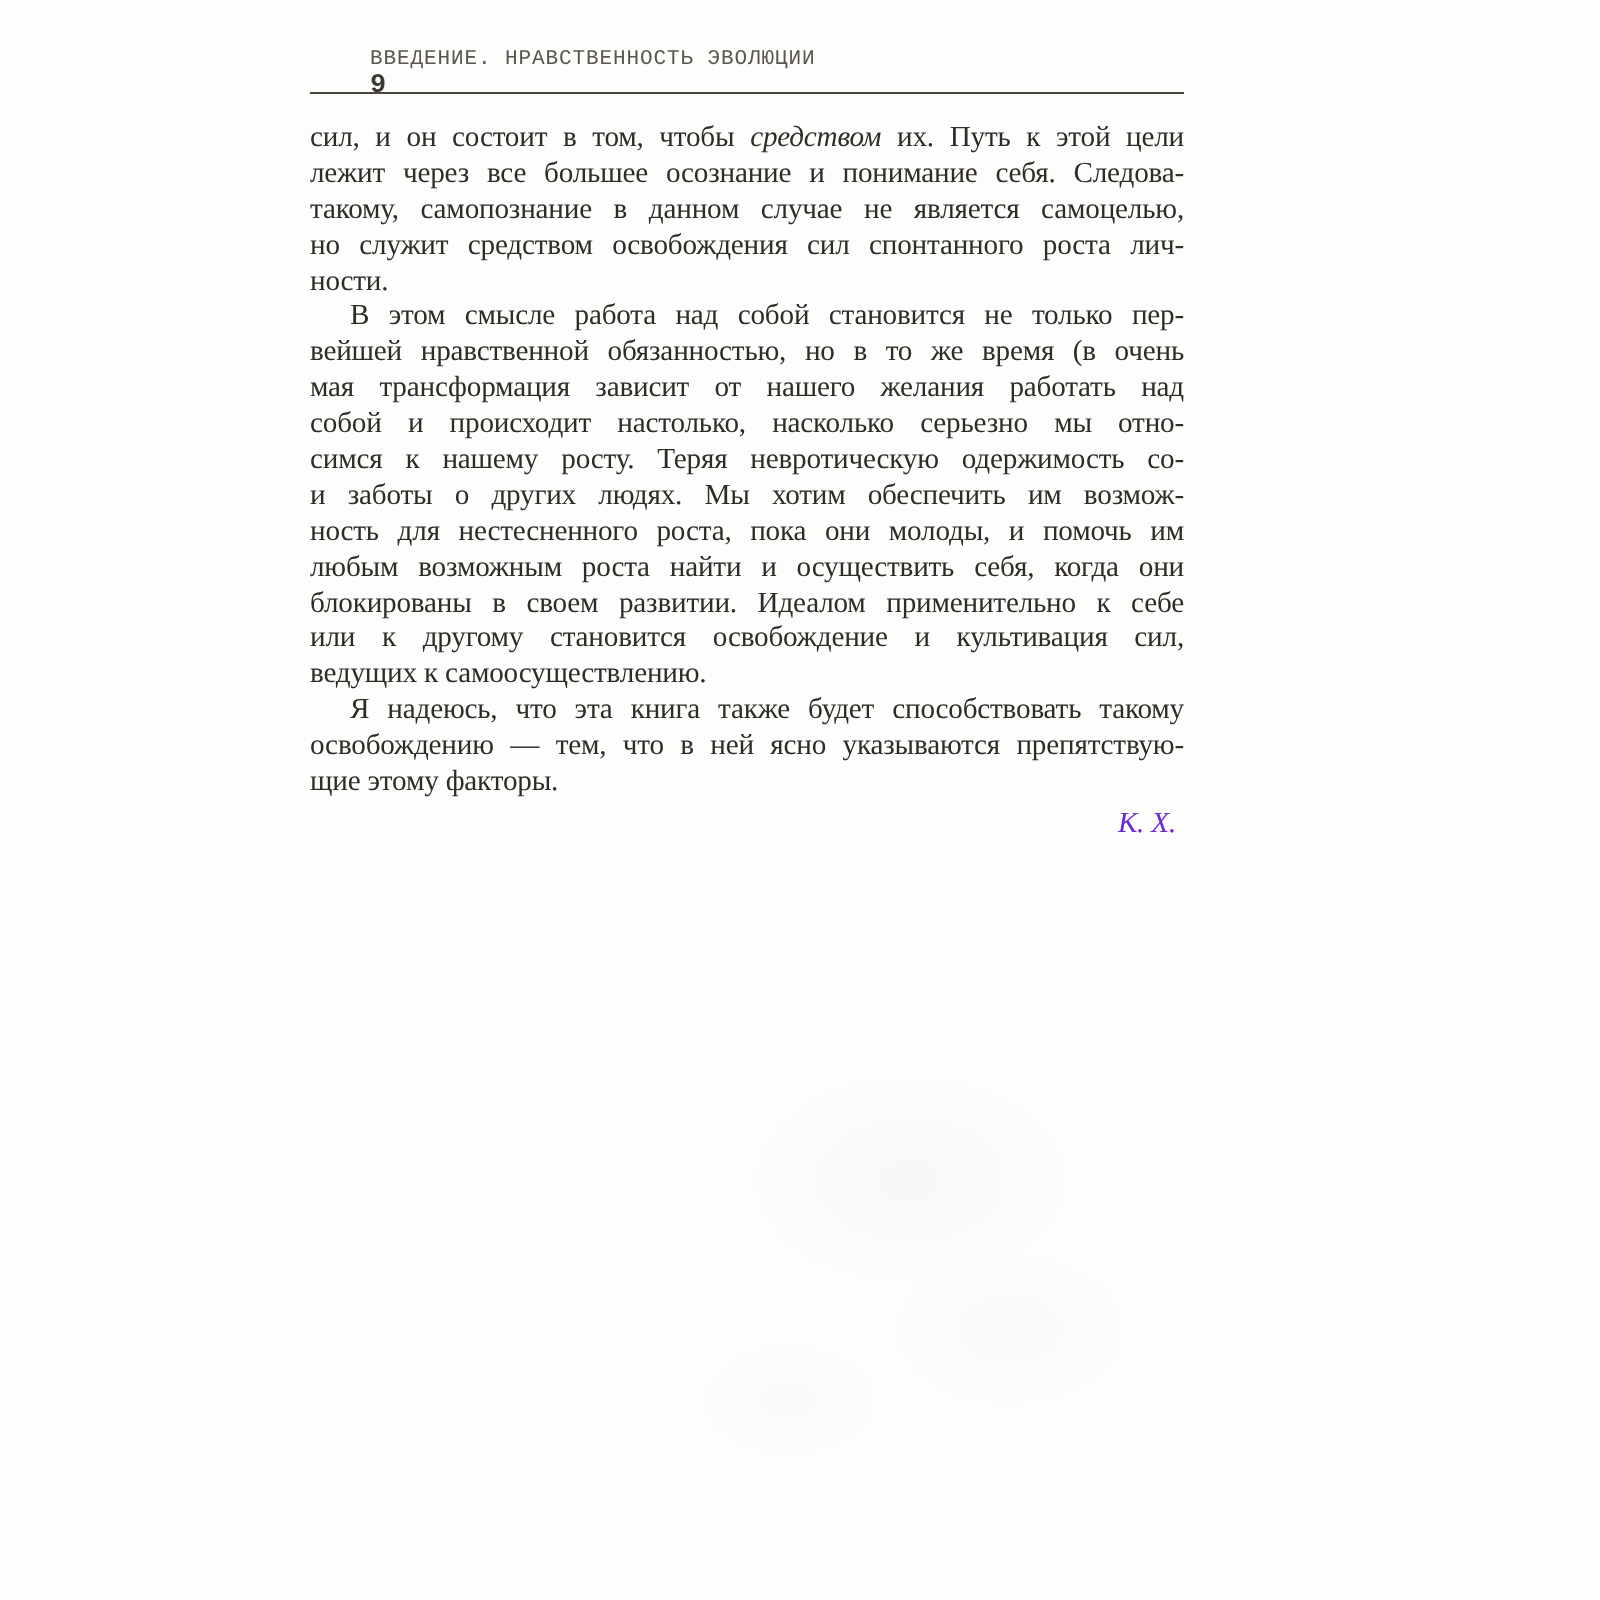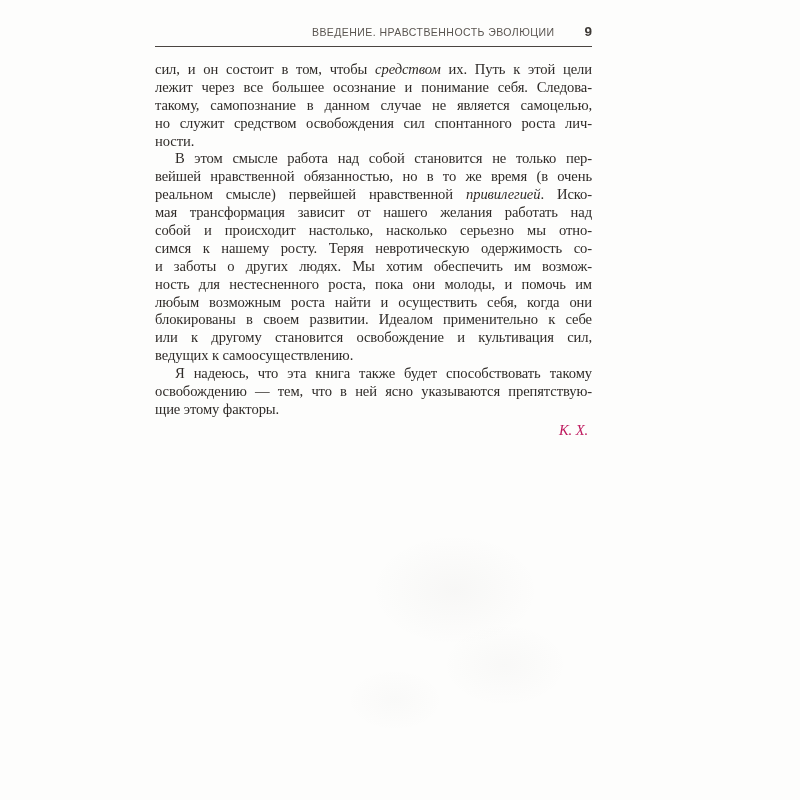--- a/index.html
+++ b/index.html
@@ -28,21 +28,22 @@
 
   
   .running-header {
     position: absolute;
     left: 155px;
     top: 24px;
     width: 437px;
     display: flex;
     align-items: baseline;
     justify-content: flex-end;
-    font-family: Liberation Sans, sans-serif;
+    font-family: Liberation Mono, monospace;
+    flex-direction: column;
   }
   .running-title {
     font-size: 10.5px;
     letter-spacing: 0.45px;
     color: #5a5550;
     text-transform: uppercase;
     white-space: nowrap;
   }
   .page-number {
     font-size: 13.5px;
@@ -84,21 +85,21 @@
   }
   .em { font-style: italic; }
 
   .signature {
     margin-top: 3px;
     text-align: right;
     font-style: italic;
     font-size: 14.6px;
     line-height: 17.9px;
     padding-right: 4px;
-    color: #be185d;
+    color: #6d28d9;
   }
 </style>
 </head>
 <body>
 
 <div class="page">
 
   <div class="running-header">
     <span class="running-title">ВВЕДЕНИЕ. НРАВСТВЕННОСТЬ ЭВОЛЮЦИИ</span>
     <span class="page-number">9</span>
@@ -110,21 +111,20 @@
       <div class="paragraph">
         <div class="line"><span>сил, и он состоит в том, чтобы </span><span class="em">средством</span><span> их. Путь к этой цели</span></div>
         <div class="line"><span>лежит через все большее осознание и понимание себя. Следова-</span></div>
         <div class="line"><span>такому, самопознание в данном случае не является самоцелью,</span></div>
         <div class="line"><span>но служит средством освобождения сил спонтанного роста лич-</span></div>
         <div class="line last"><span>ности.</span></div>
       </div>
       <div class="paragraph">
         <div class="line indent"><span>В этом смысле работа над собой становится не только пер-</span></div>
         <div class="line"><span>вейшей нравственной обязанностью, но в то же время (в очень</span></div>
-        <div class="line"><span>реальном смысле) первейшей нравственной </span><span class="em">привилегией</span><span>. Иско-</span></div>
         <div class="line"><span>мая трансформация зависит от нашего желания работать над</span></div>
         <div class="line"><span>собой и происходит настолько, насколько серьезно мы отно-</span></div>
         <div class="line"><span>симся к нашему росту. Теряя невротическую одержимость со-</span></div>
         <div class="line"><span>и заботы о других людях. Мы хотим обеспечить им возмож-</span></div>
         <div class="line"><span>ность для нестесненного роста, пока они молоды, и помочь им</span></div>
         <div class="line"><span>любым возможным роста найти и осуществить себя, когда они</span></div>
         <div class="line"><span>блокированы в своем развитии. Идеалом применительно к себе</span></div>
         <div class="line"><span>или к другому становится освобождение и культивация сил,</span></div>
         <div class="line last"><span>ведущих к самоосуществлению.</span></div>
       </div>

